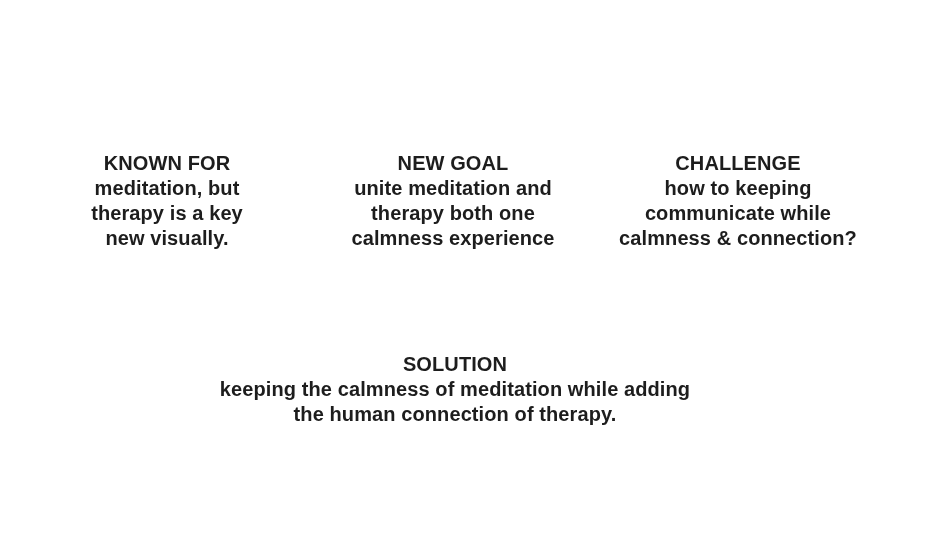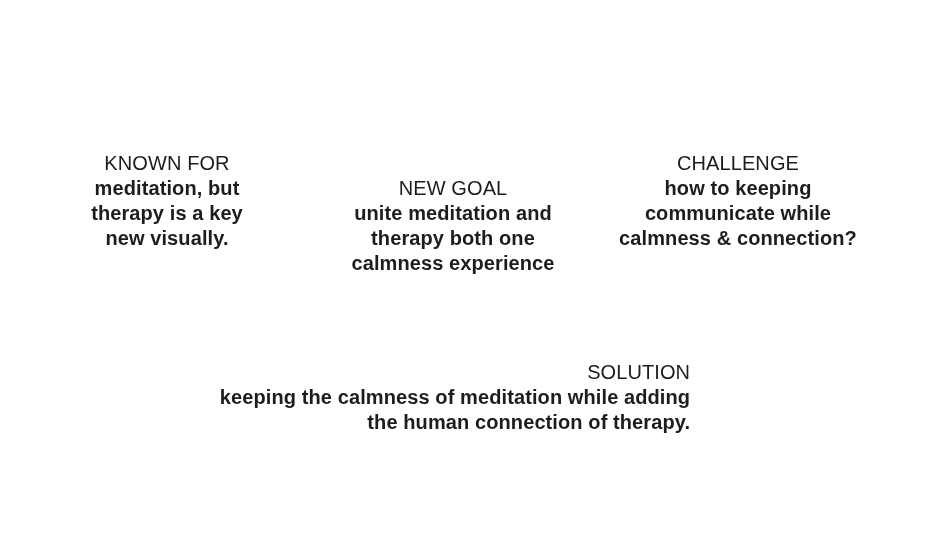--- a/index.html
+++ b/index.html
@@ -23,36 +23,36 @@
     position: absolute;
     top: 151px;
     transform: translateX(-50%);
     text-align: center;
     white-space: nowrap;
     font-size: 20px;
     line-height: 25px;
     letter-spacing: 0.1px;
   }
   .col-1 { left: 167px; }
-  .col-2 { left: 453px; margin-top: 25px; }
+  .col-2 { left: 453px; }
   .col-3 { left: 738px; }
   .heading {
     font-size: 20px;
     line-height: 25px;
-    font-weight: 400;
+    font-weight: 700;
   }
   .line {
     font-weight: 700;
   }
   .solution {
     position: absolute;
-    top: 360px;
+    top: 352px;
     left: 455px;
     transform: translateX(-50%);
-    text-align: right;
+    text-align: center;
     white-space: nowrap;
     font-size: 20px;
     line-height: 25px;
     letter-spacing: 0.1px;
   }
 </style>
 </head>
 <body style="background: rgb(255, 255, 255); color: rgb(29, 29, 29);">
 
 <div class="slide">

